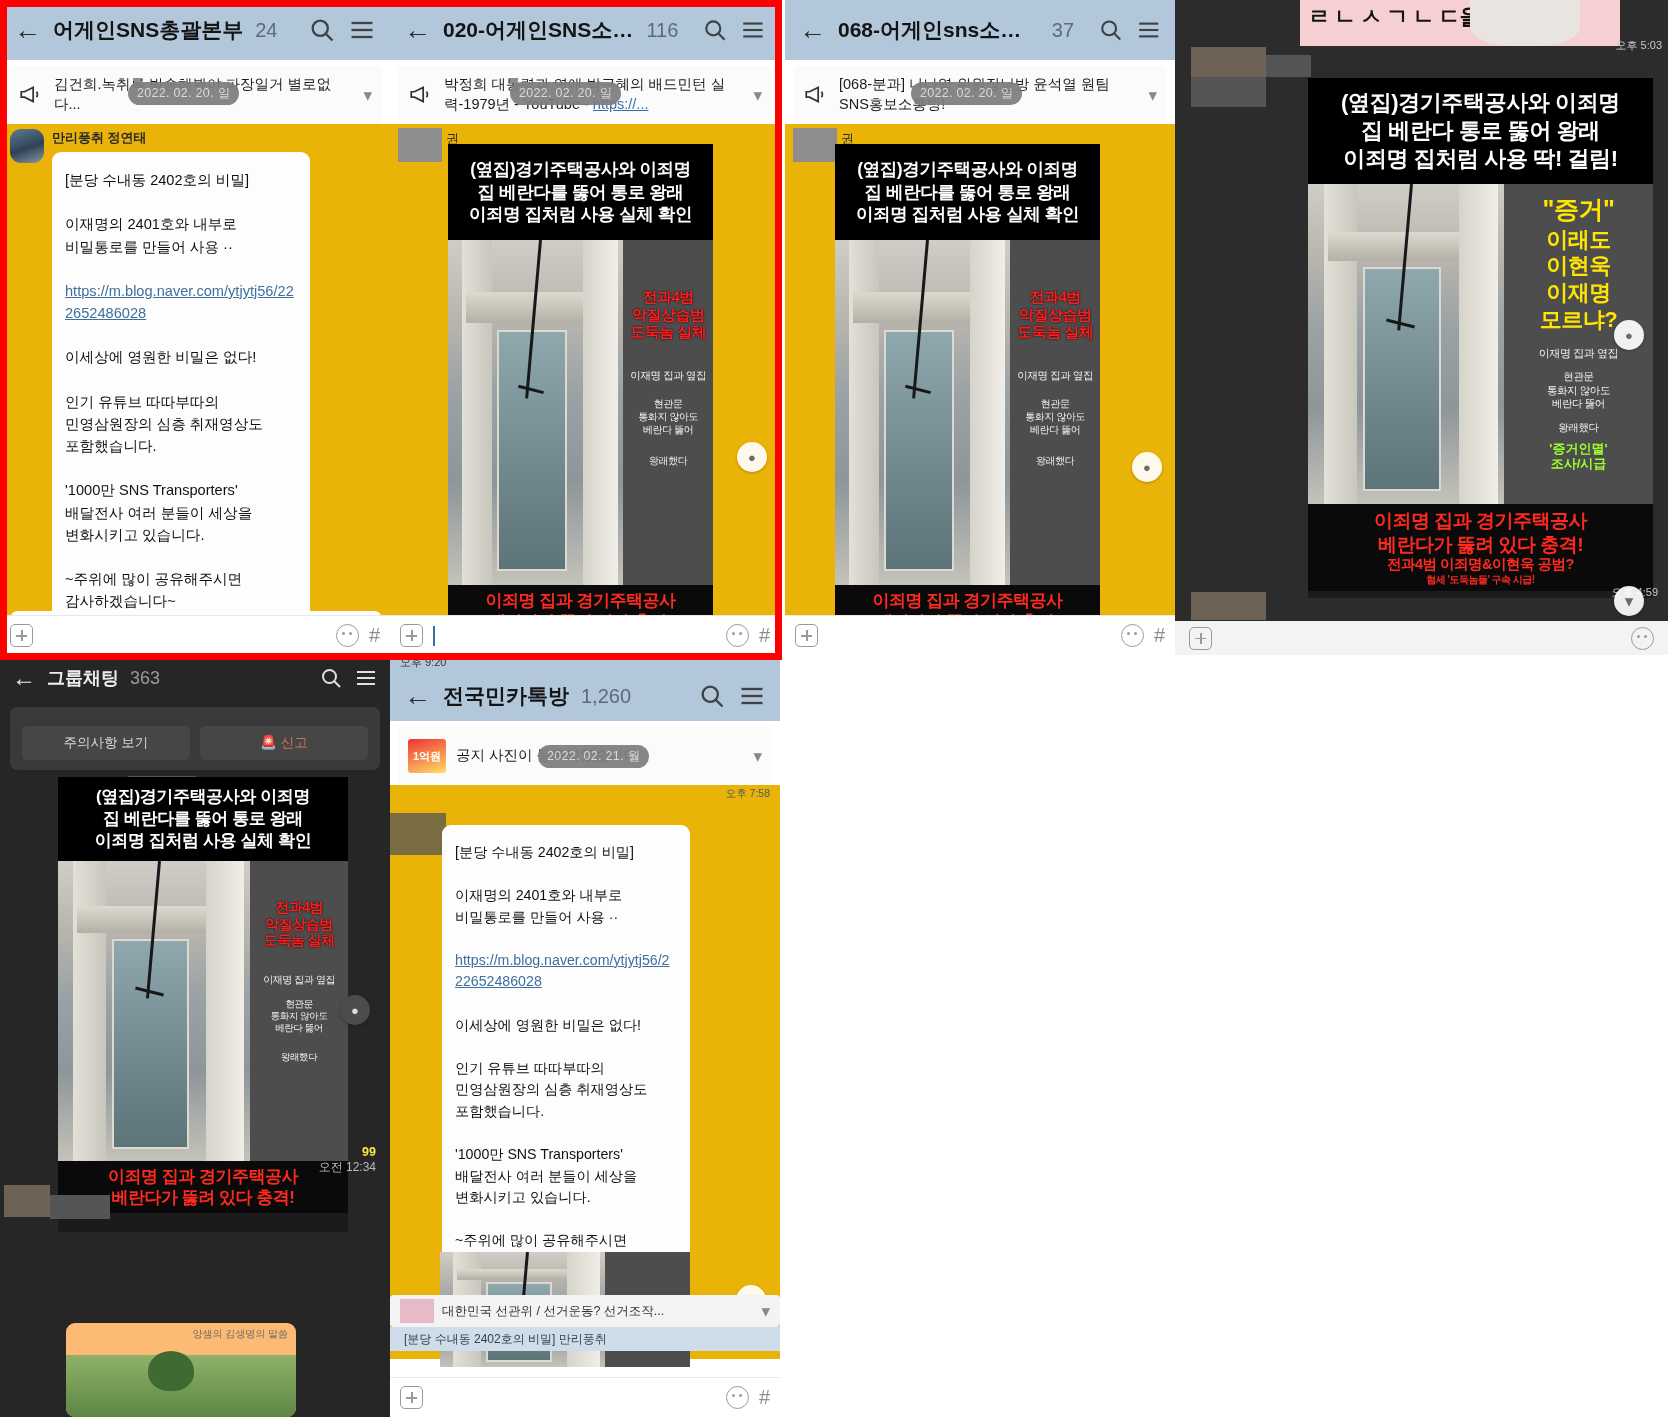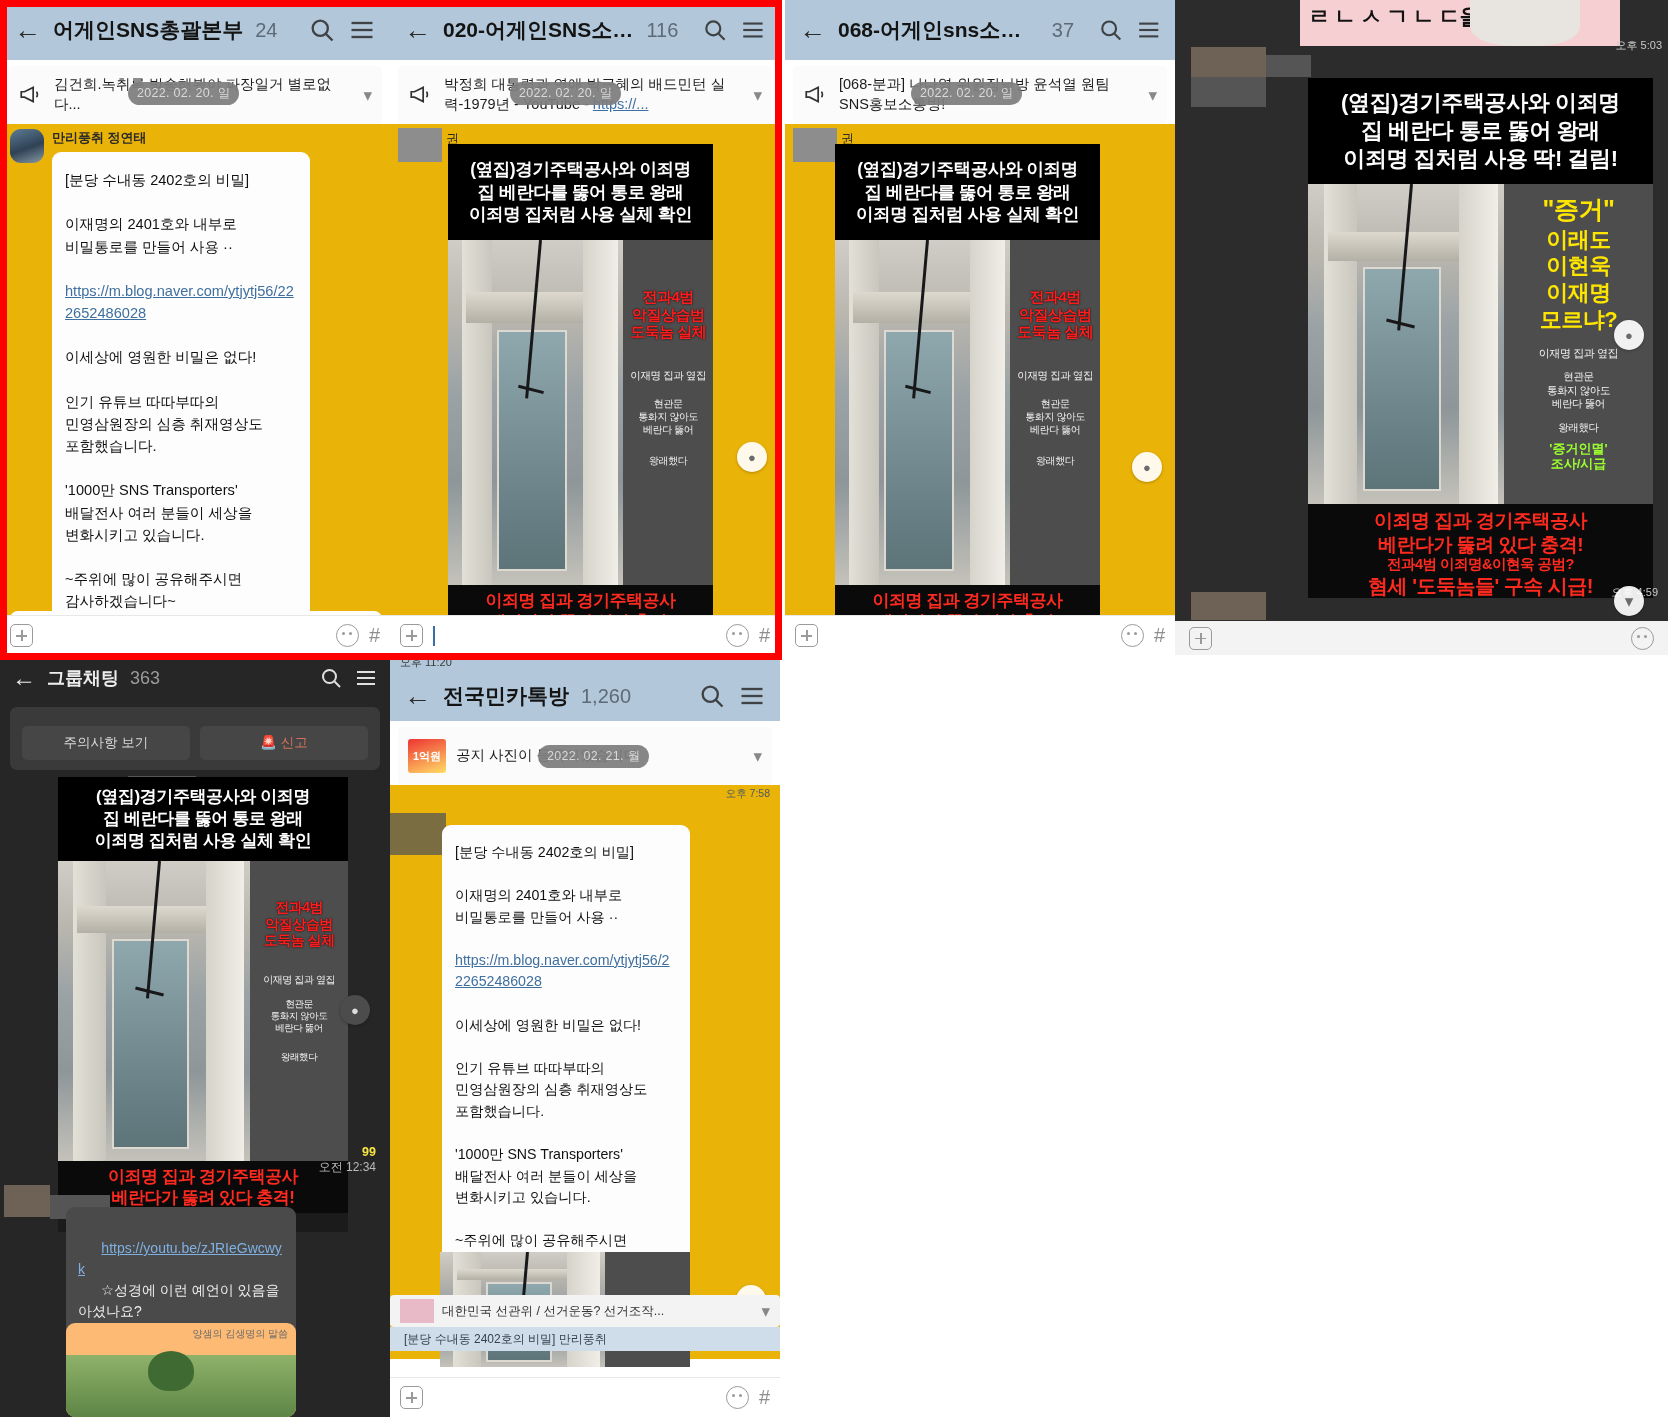--- a/index.html
+++ b/index.html
@@ -471,21 +471,21 @@
           </div>
           <div class="sidewhite" style="font-size:10.5px;margin-top:10px;">왕래했다</div>
           <div class="greenbox" style="font-size:13px;margin-top:6px;">'증거인멸'</div>
           <div class="greenbox" style="font-size:13px;">조사/시급</div>
         </div>
       </div>
       <div class="poster-bottom" style="font-size:19px;">
         <div>이죄명 집과 경기주택공사</div>
         <div>베란다가 뚫려 있다 충격!</div>
         <div style="font-size:14.5px;">전과4범 이죄명&amp;이현욱 공범?</div>
-        <div style="font-size:20px;">혐세 '도둑놈들' 구속 시급!</div>
+        <div style="font-size:10px;">혐세 '도둑놈들' 구속 시급!</div>
       </div>
     </div>
 
     <div class="replybtn" style="position:absolute;right:24px;top:320px;">●</div>
     <div style="position:absolute;right:10px;top:585px;font-size:11px;color:#c9c9c9;">오후 4:59</div>
     <div class="blurblock" style="position:absolute;left:16px;top:592px;width:75px;height:28px;"></div>
     <div class="replybtn" style="position:absolute;right:24px;top:586px;font-size:17px;">▾</div>
     <div style="position:absolute;left:0;right:0;bottom:0;height:34px;background:#f3f3f3;display:flex;align-items:center;justify-content:space-between;padding:0 14px;">
       <span class="plusbtn"></span>
       <span class="smiley"></span>
@@ -562,36 +562,31 @@
 
     <div class="replybtn" style="position:absolute;right:20px;top:340px;background:#4c4c4c;color:#ddd;">●</div>
     <div style="position:absolute;right:14px;top:490px;text-align:right;">
       <div class="unread">99</div>
       <div class="timestamp">오전 12:34</div>
     </div>
 
     <div class="blurblock" style="position:absolute;left:4px;top:530px;width:46px;height:32px;"></div>
     <div class="blurblock2" style="position:absolute;left:50px;top:540px;width:60px;height:24px;"></div>
 
-    <div class="dark-bubble" style="position:absolute;left:66px;top:552px;width:230px;">
-      <span class="lnk">https://youtu.be/zJRIeGwcwyk</span>
-      <span>☆성경에 이런 예언이 있음을
-아셨나요?</span>
-    </div>
 
     <div style="position:absolute;left:66px;top:668px;width:230px;height:94px;background:#fdba74;border-radius:9px;overflow:hidden;">
       <div style="position:absolute;right:8px;top:4px;color:#6b6b6b;font-size:10px;">양샘의 김생명의 말씀</div>
       <div style="position:absolute;left:0;right:0;bottom:0;height:62px;background:linear-gradient(180deg,#8fb26a,#5d8545);"></div>
       <div style="position:absolute;left:82px;bottom:26px;width:46px;height:40px;border-radius:50% 50% 45% 45%;background:#3f6b33;"></div>
     </div>
   </div>
 
   <div class="panel" style="left:390px;top:655px;width:390px;height:762px;">
     <div style="height:16px;background:#b2c7d9;position:relative;">
-      <span style="position:absolute;left:10px;top:0;font-size:11px;color:#3a3a3a;">오후 11:20</span>
+      <span style="position:absolute;left:10px;top:0;font-size:11px;color:#3a3a3a;">오후 9:20</span>
     </div>
     <div class="kk-header" style="height:50px;">
       <span class="kk-back">←</span>
       <span class="kk-title">전국민카톡방</span>
       <span class="kk-count">1,260</span>
       <span class="kk-spacer"></span>
       <svg class="kk-icon" viewBox="0 0 24 24" fill="none" stroke="#2b2b2b" stroke-width="2">
           <circle cx="10.5" cy="10.5" r="6.5"></circle>
           <line x1="15.5" y1="15.5" x2="21" y2="21"></line>
         </svg>

